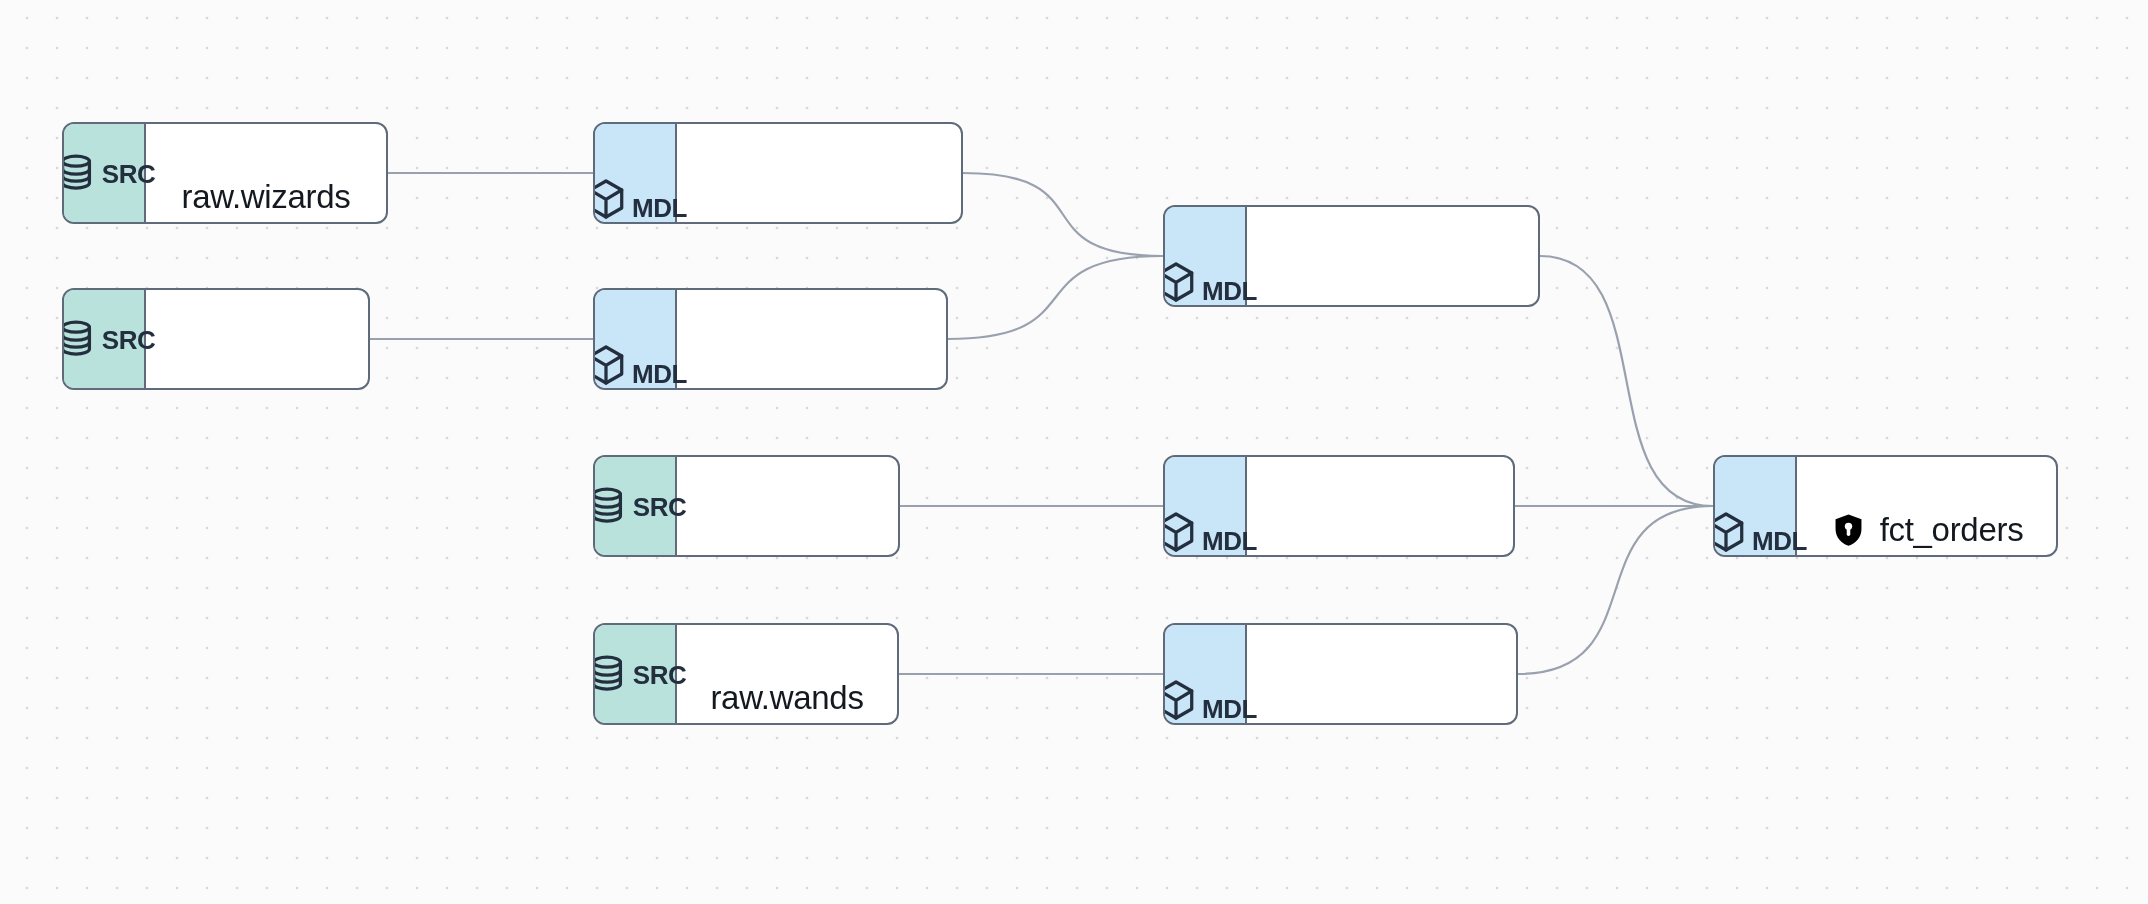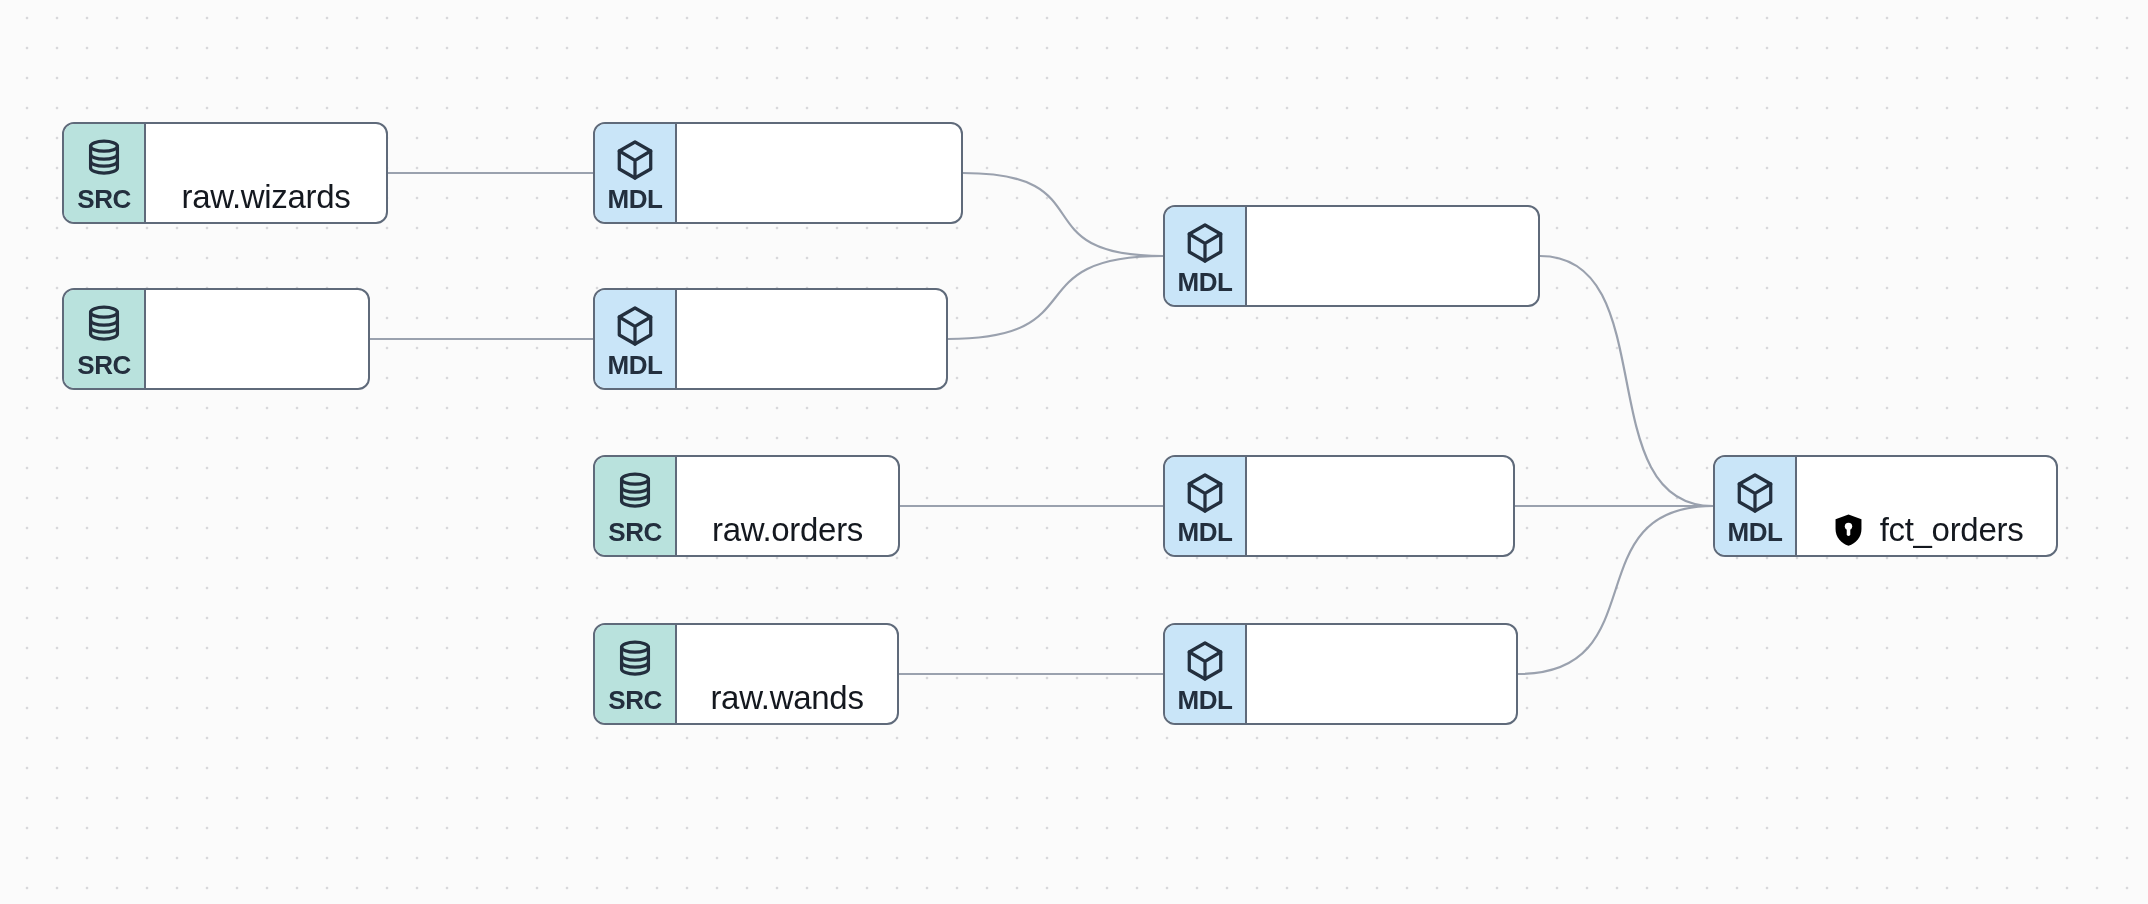--- a/index.html
+++ b/index.html
@@ -15,26 +15,26 @@
     background-size:30px 30px;background-position:12px 3px;
   }
   svg.edge-layer{position:absolute;left:0;top:0;width:2148px;height:904px;pointer-events:none;}
   svg.edge-layer path{fill:none;stroke:var(--edge);stroke-width:2.2px;}
   .node{
     position:absolute;display:flex;align-items:stretch;
     background:var(--node-bg);border:2px solid var(--border);border-radius:12px;
     overflow:hidden;cursor:pointer;
   }
   .badge{
-    width:82px;flex:0 0 82px;display:flex;flex-direction:column;align-items:center;
+    width:82px;flex:0 0 82px;display:flex;flex-direction:row;align-items:center;
     justify-content:center;gap:3px;border-right:2px solid var(--border);
     color:var(--icon);padding-top:4px;
   }
   .node.src .badge{background:var(--src-bg);}
-  .node.mdl .badge{background:var(--mdl-bg);}
+  .node.mdl .badge{background:var(--mdl-bg);align-items:flex-end;}
   .badge .icon svg{width:46px;height:46px;display:block;}
   .badge-label{
     font-size:26px;font-weight:600;letter-spacing:-0.5px;color:var(--icon);line-height:1.05;
   }
   .body{
     flex:1;display:flex;align-items:center;justify-content:center;gap:13px;padding:0 9px;margin-top:48px;
   }
   .shield svg{width:37px;height:37px;display:block;}
   .node-label{
     font-size:33px;color:var(--text);white-space:nowrap;letter-spacing:-0.3px;
@@ -130,24 +130,20 @@
         <svg viewBox="0 0 24 24" fill="none" stroke="currentColor" stroke-width="1.7" stroke-linecap="round">
           <ellipse cx="12" cy="4.8" rx="7" ry="2.6"></ellipse>
           <path d="M5 4.8 V16.2 c0 1.44 3.13 2.6 7 2.6 s7 -1.16 7 -2.6 V4.8"></path>
           <path d="M5 9 c0 1.44 3.13 2.6 7 2.6 s7 -1.16 7 -2.6"></path>
           <path d="M5 12.6 c0 1.44 3.13 2.6 7 2.6 s7 -1.16 7 -2.6"></path>
         </svg>
       </span>
 
       <span class="badge-label">SRC</span>
     </div>
-    <div class="body">
-
-      <span class="node-label">raw.orders</span>
-    </div>
   </div>
       <div class="node mdl" style="left: 1163px; top: 455px; width: 352px; height: 102px;">
     <div class="badge">
 
       <span class="icon cube">
         <svg viewBox="0 0 24 24" fill="none" stroke="currentColor" stroke-width="1.7" stroke-linecap="round" stroke-linejoin="round">
           <path d="M12 2.6 L20.2 7.3 V16.7 L12 21.4 L3.8 16.7 V7.3 Z"></path>
           <path d="M12 12.2 L20.2 7.3 M12 12.2 V21.4 M12 12.2 L3.8 7.3"></path>
         </svg>
       </span>

